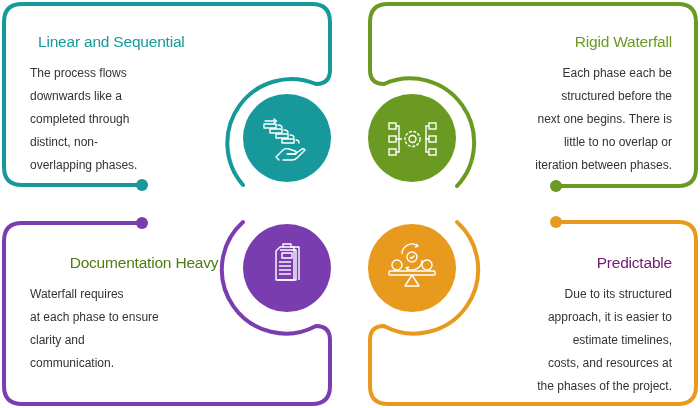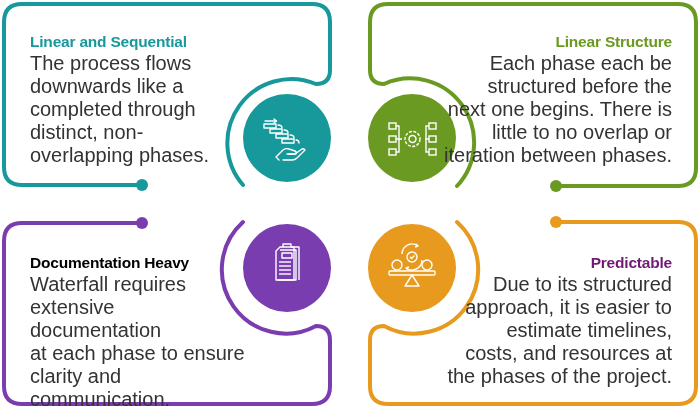--- a/index.html
+++ b/index.html
@@ -1,20 +1,20 @@
 <!DOCTYPE html>
 <html><head>
 <meta charset="utf-8">
 <style>
   html,body{margin:0;padding:0;background:#ffffff;}
   body{width:700px;height:408px;position:relative;overflow:hidden;font-family:"Liberation Sans","DejaVu Sans",sans-serif;}
   svg.frame{position:absolute;left:0;top:0;}
   .card{position:absolute;}
-  .title{font-weight:bold;font-size:15.5px;line-height:20px;letter-spacing:-0.2px;}
-  .body{font-size:20px;line-height:23px;color:#333333;}
+  .title{font-weight:normal;font-size:15.5px;line-height:20px;letter-spacing:-0.2px;margin-left:8px;}
+  .body{font-size:12px;line-height:23px;color:#333333;margin-top:10px;}
   .left{text-align:left;}
   .right{text-align:right;}
 </style>
 </head>
 <body>
 
 <svg class="frame" width="700" height="408" viewBox="0 0 700 408">
 
   <path d="M142 185 H22 Q4 185 4 167 V22 Q4 4 22 4 H312 Q330 4 330 22 V70 Q330 84 316 84 A64 64 0 0 0 243 185" fill="none" stroke="#17999c" stroke-width="4" stroke-linecap="round"></path>
   <circle cx="142" cy="185" r="6" fill="#17999c"></circle>
@@ -91,35 +91,34 @@
   <div class="body left">
     <div>The process flows</div>
     <div>downwards like a</div>
     <div>completed through</div>
     <div>distinct, non-</div>
     <div>overlapping phases.</div>
   </div>
 </div>
 
 <div class="card" style="right:28px;top:32px;width:240px;">
-  <div class="title right" style="color:#6b9a22;">Linear Structure</div>
+  <div class="title right" style="color:#6b9a22;">Rigid Waterfall</div>
   <div class="body right">
     <div>Each phase each be</div>
     <div>structured before the</div>
     <div>next one begins. There is</div>
     <div>little to no overlap or</div>
     <div>iteration between phases.</div>
   </div>
 </div>
 
 <div class="card" style="left:30px;top:253px;width:220px;">
-  <div class="title left" style="color:#000000;">Documentation Heavy</div>
+  <div class="title left" style="color:#4d7c0f;text-align:center;">Documentation Heavy</div>
   <div class="body left">
     <div>Waterfall requires</div>
-    <div>extensive documentation</div>
     <div>at each phase to ensure</div>
     <div>clarity and</div>
     <div>communication.</div>
   </div>
 </div>
 
 <div class="card" style="right:28px;top:253px;width:240px;">
   <div class="title right" style="color:#701a75;">Predictable</div>
   <div class="body right">
     <div>Due to its structured</div>

